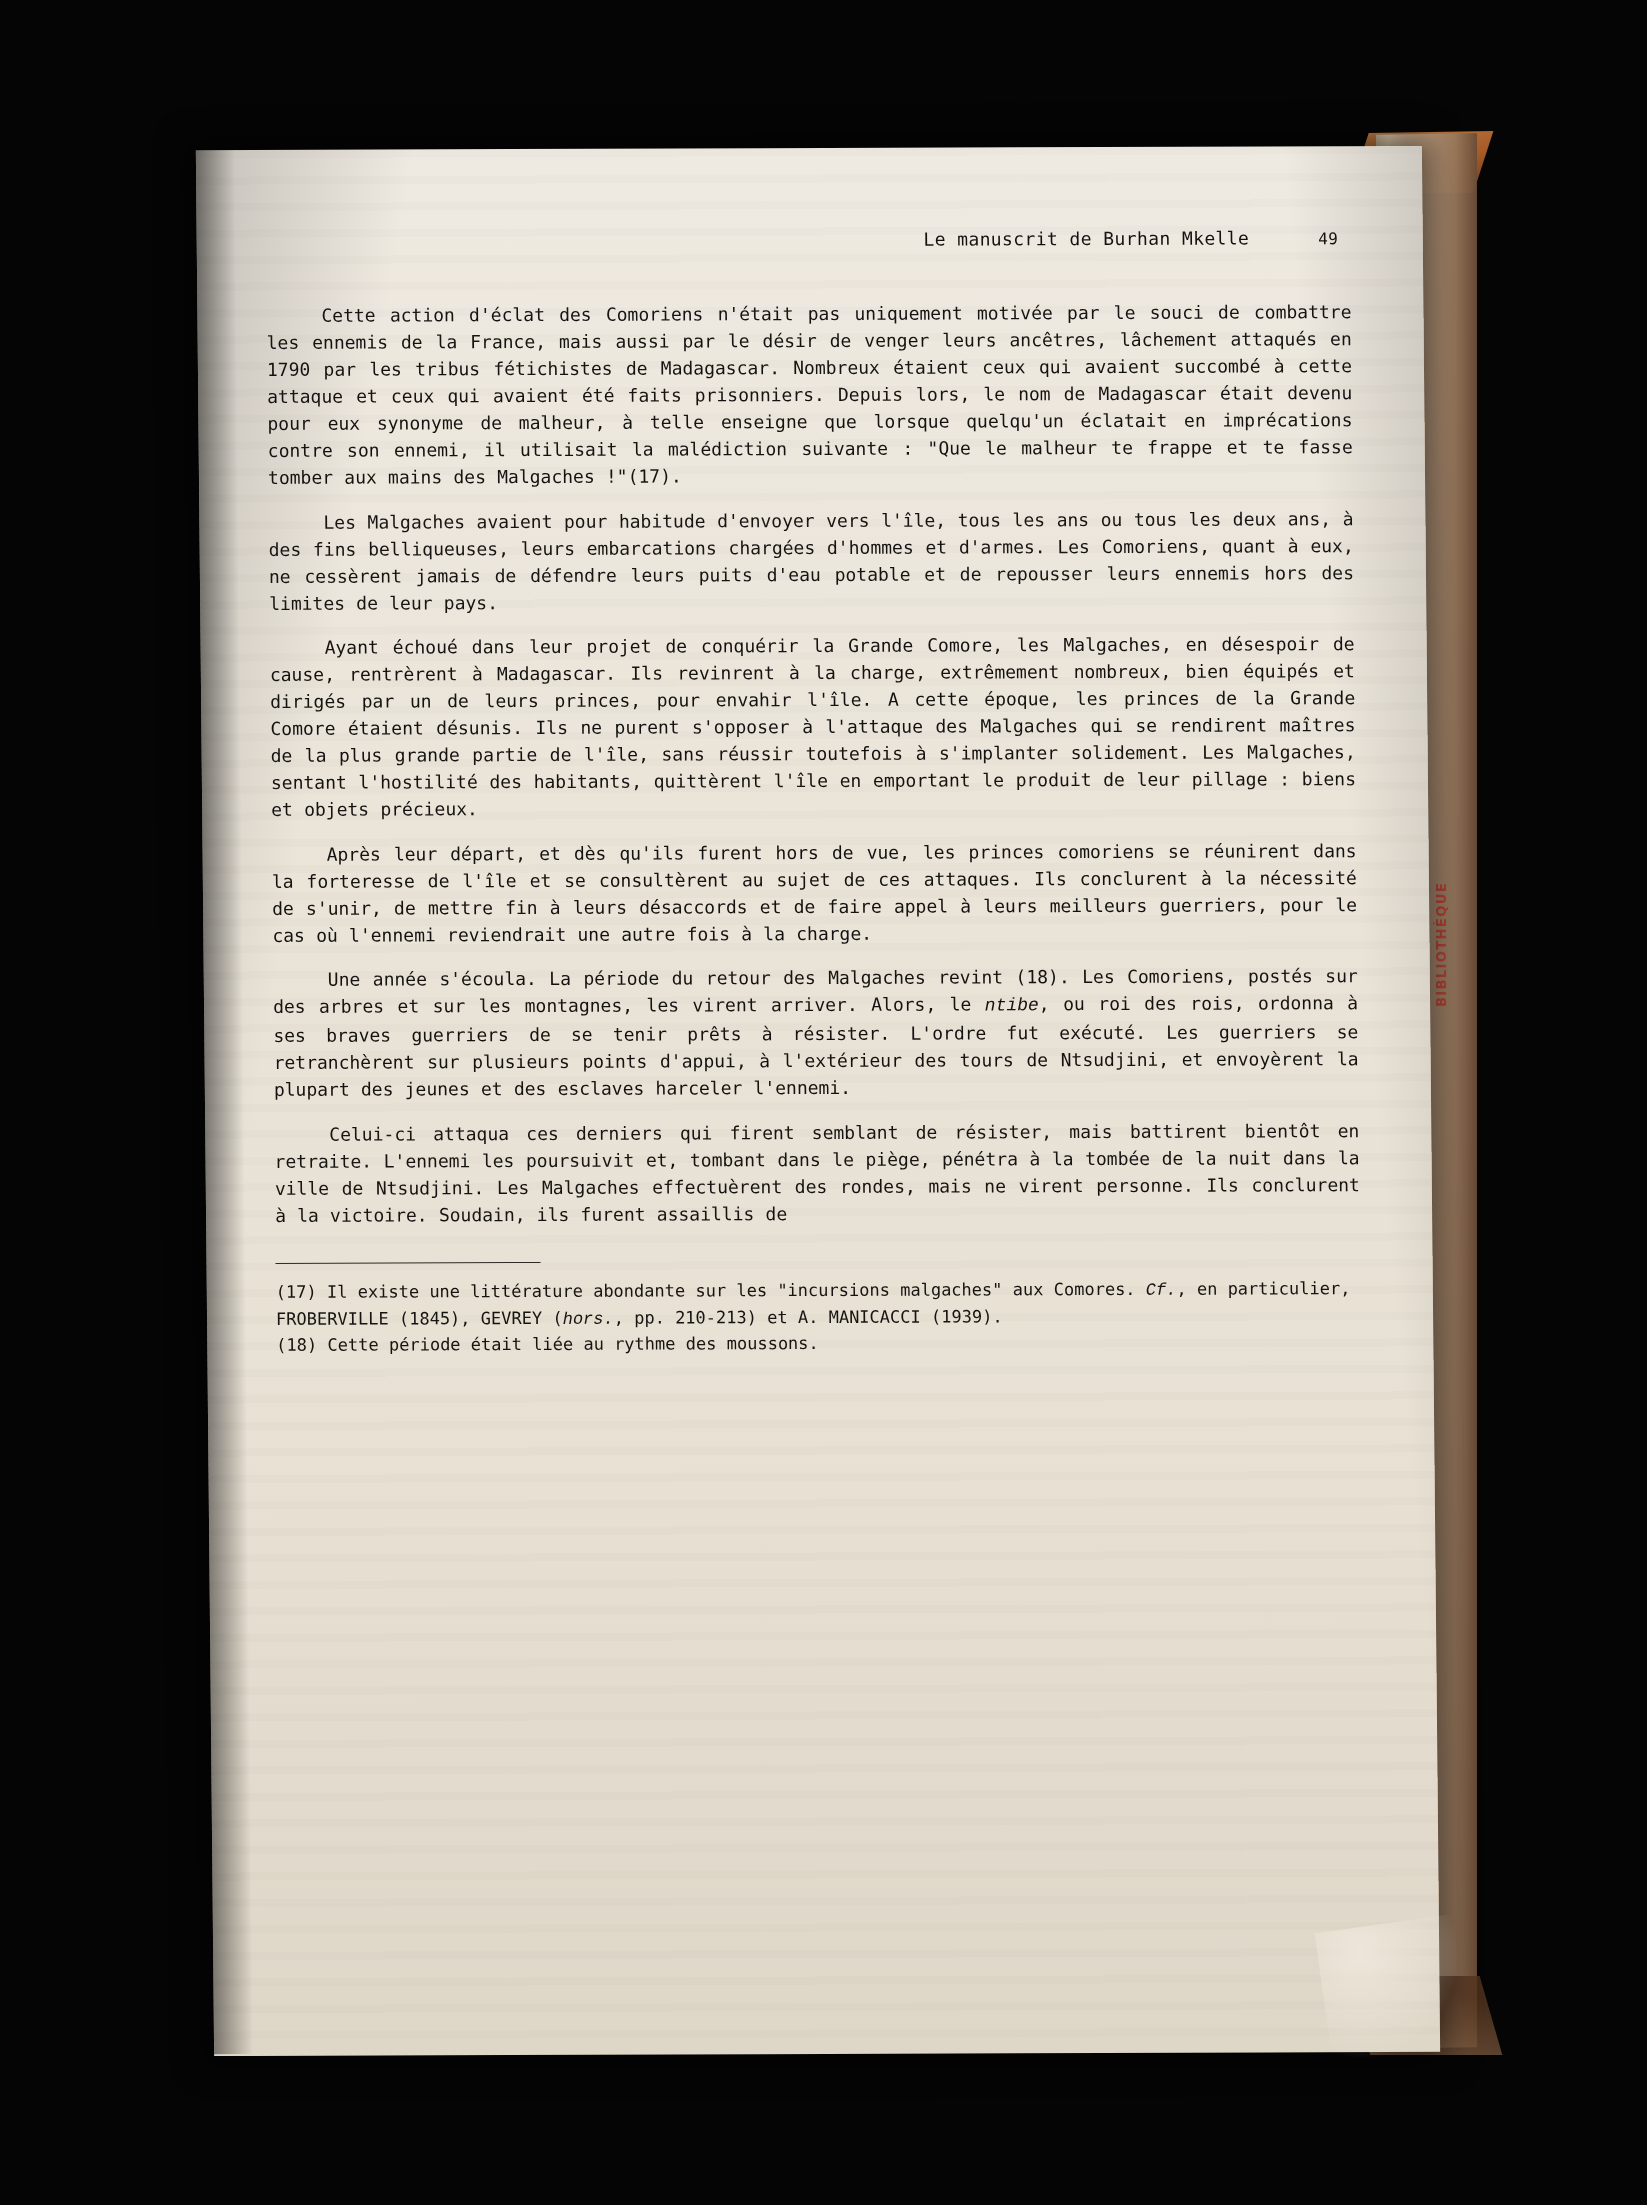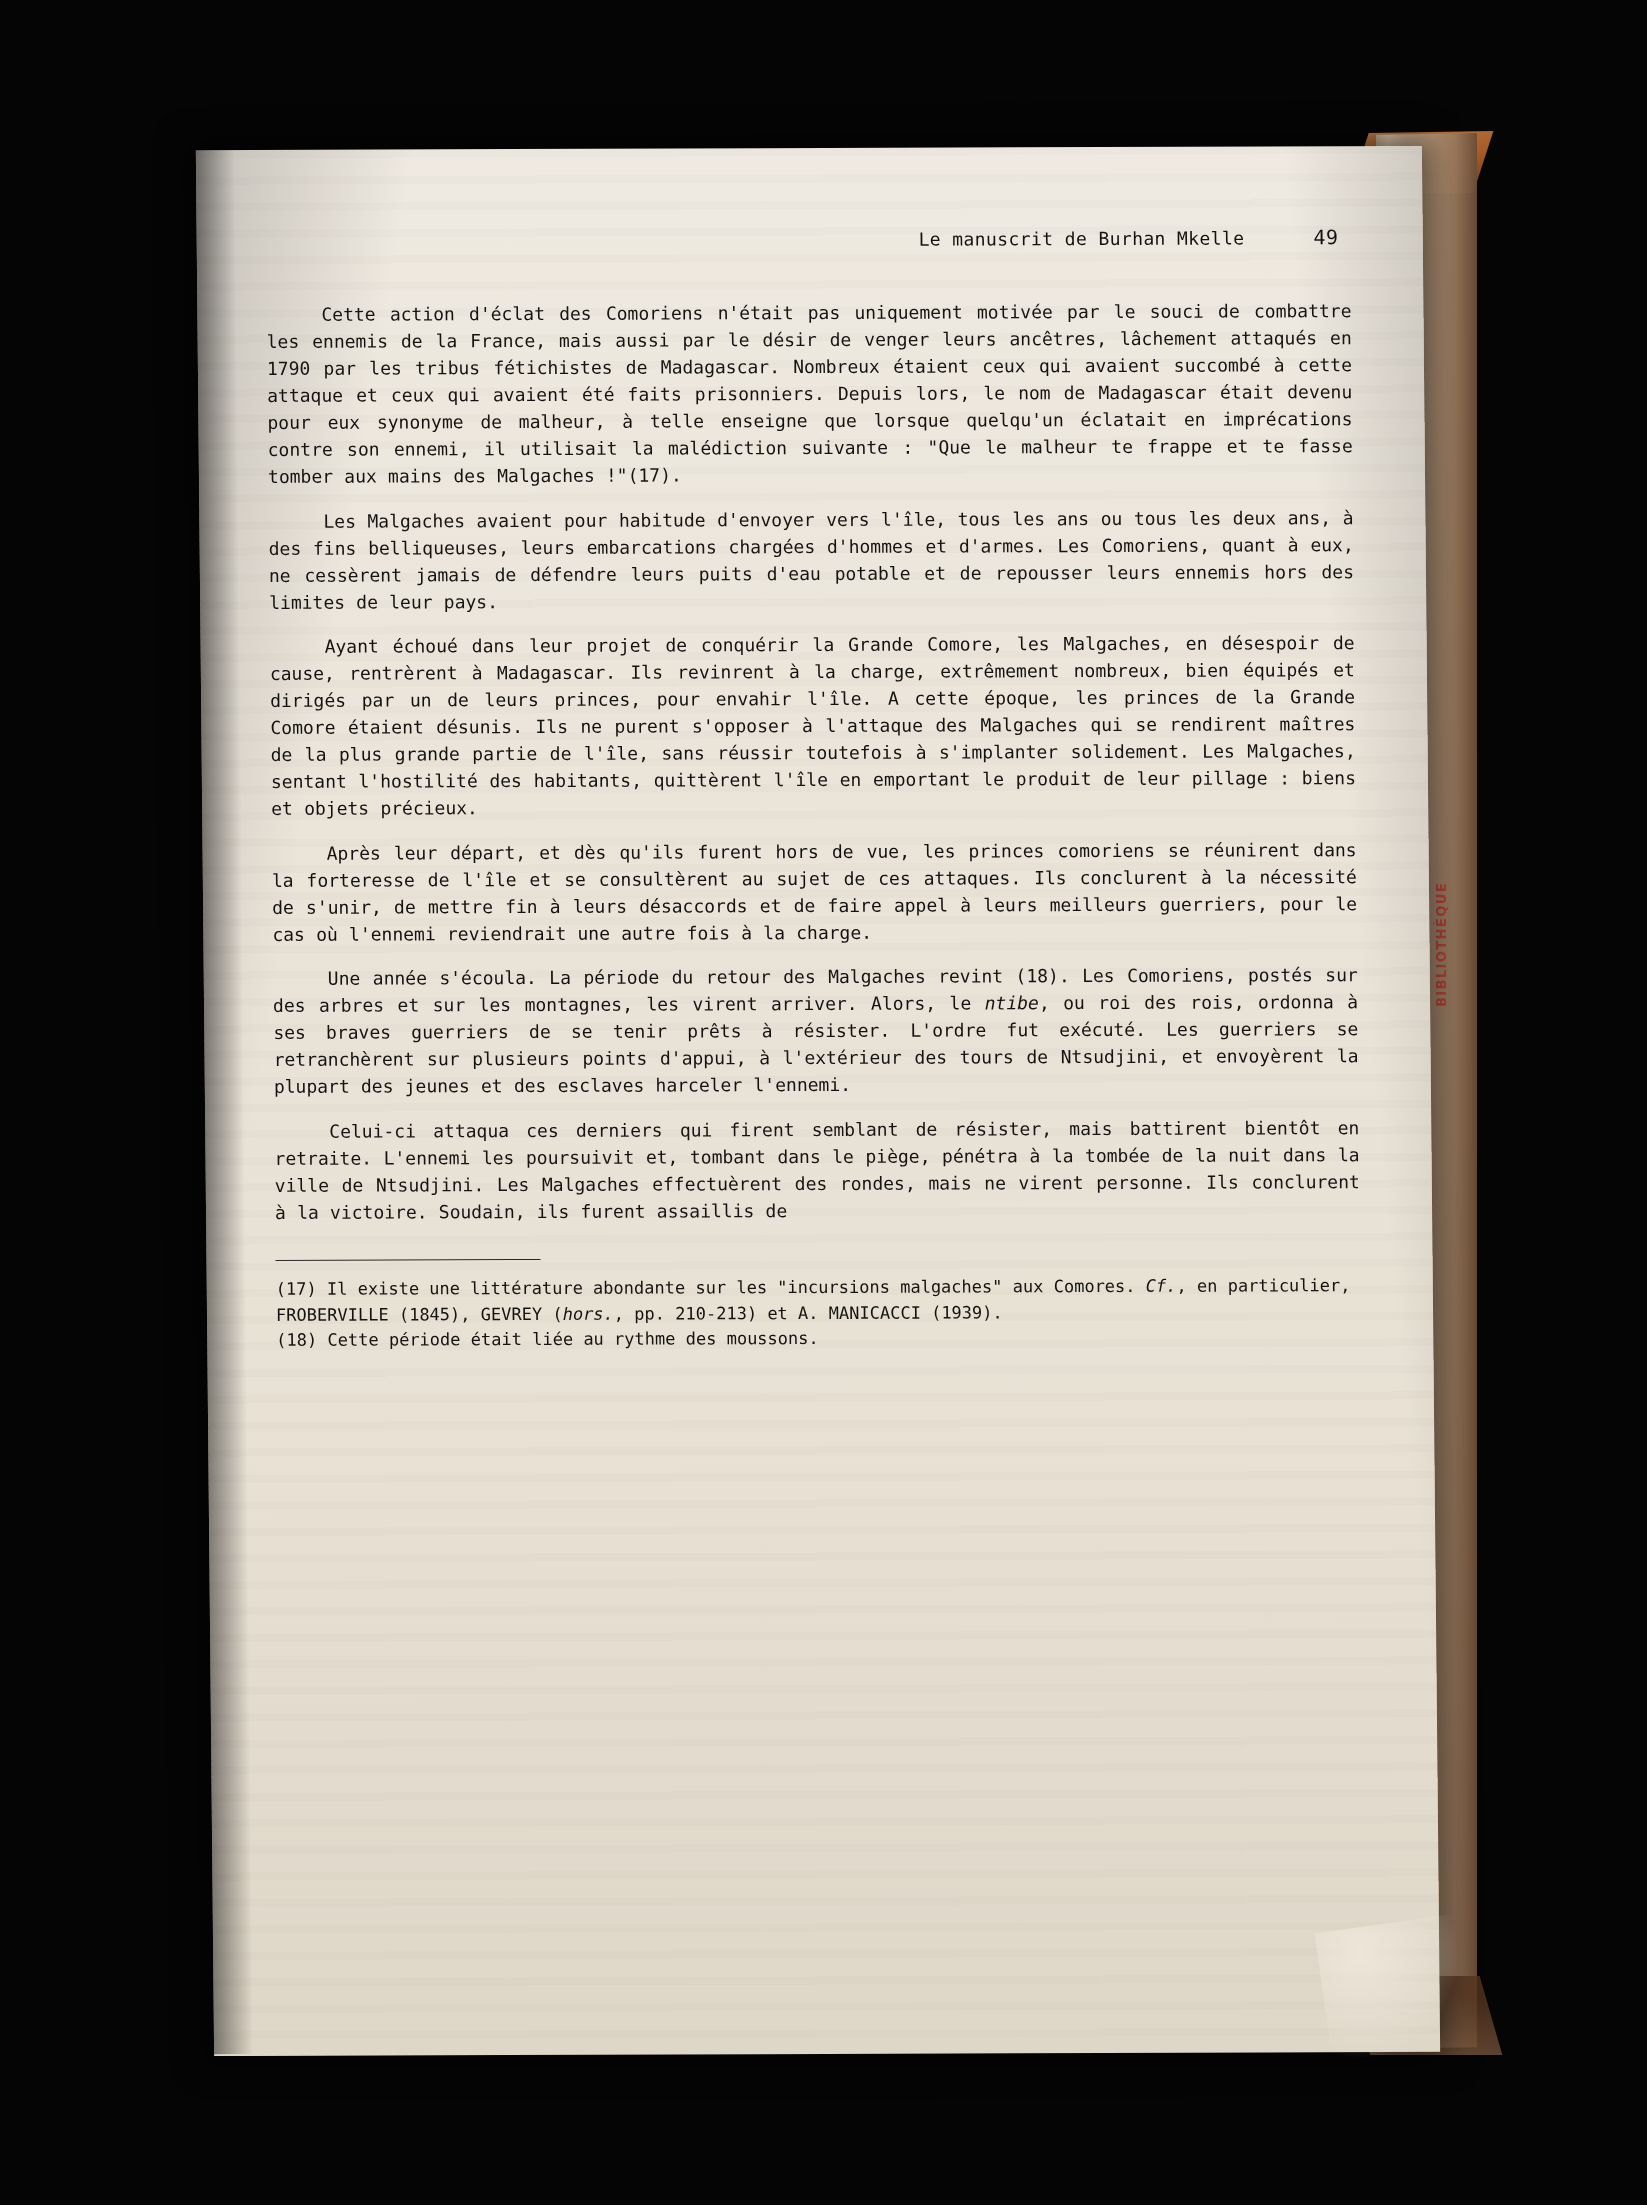--- a/index.html
+++ b/index.html
@@ -117,34 +117,34 @@
     align-items: baseline;
     gap: 69px;
     padding-right: 12.4px;
     margin-bottom: 46px;
   }
   .running-head .title {
     font-size: 18px;
     letter-spacing: 0.4px;
   }
   .running-head .folio {
-    font-size: 20px;
+    font-size: 16px;
     letter-spacing: 0.4px;
   }
 
   p.para {
     margin: 0 0 17.6px 0;
     text-align: justify;
     text-indent: 55px;
     white-space: normal;
     word-spacing: 0.4px;
   }
   p.para.tight { margin-bottom: 16px; }
 
-  .it { font-style: italic; }
+  .it { font-style: italic; font-family: Liberation Mono, monospace; }
 
   .rule {
     margin: 34px 0 16px 0;
     width: 265px;
     height: 0;
     border-top: 1.4px solid #2a2622;
   }
 
   .notes {
     font-size: 17px;

